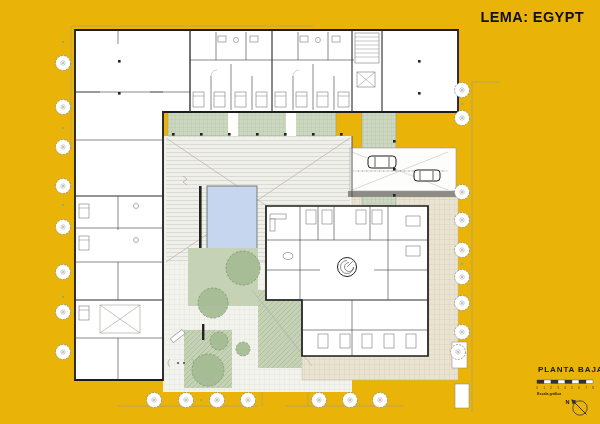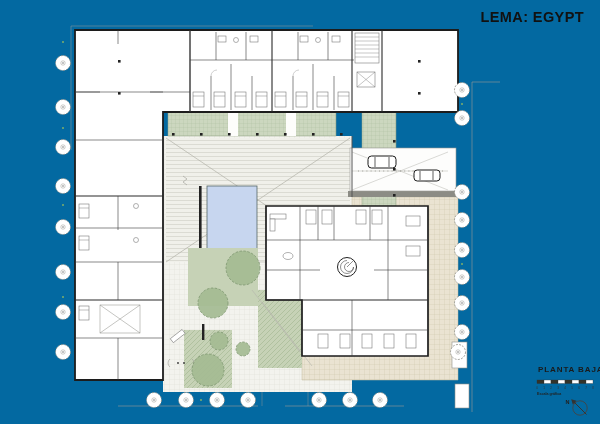--- a/index.html
+++ b/index.html
@@ -1,16 +1,16 @@
 <!DOCTYPE html>
 <html><head>
 <meta charset="utf-8">
 <style>
   html,body{margin:0;padding:0;background:#fff;}
-  .stage{position:relative;width:600px;height:424px;background:#0369a1;overflow:hidden;
+  .stage{position:relative;width:600px;height:424px;background:#eab308;overflow:hidden;
          font-family:"Liberation Sans", sans-serif;}
   svg{position:absolute;left:0;top:0;}
   .t-title{font-family:"Liberation Sans", sans-serif;font-weight:bold;font-size:14.5px;fill:#111;letter-spacing:.4px;}
   .t-plan{font-family:"Liberation Sans", sans-serif;font-weight:bold;font-size:8px;fill:#1a1a1a;letter-spacing:.9px;}
   .t-cap{font-family:"Liberation Sans", sans-serif;font-weight:bold;font-size:3.6px;fill:#222;}
   .t-tick{font-family:"Liberation Sans", sans-serif;font-size:3px;fill:#333;}
   .t-n{font-family:"Liberation Sans", sans-serif;font-weight:bold;font-size:5.5px;fill:#222;}
   .wall-thin{stroke:#3a3a3a;stroke-width:.6;fill:none;}
   .wall-mid{stroke:#2a2a2a;stroke-width:1.1;fill:none;}
   .furn{fill:#ffffff;stroke:#6f6f6f;stroke-width:.55;}

